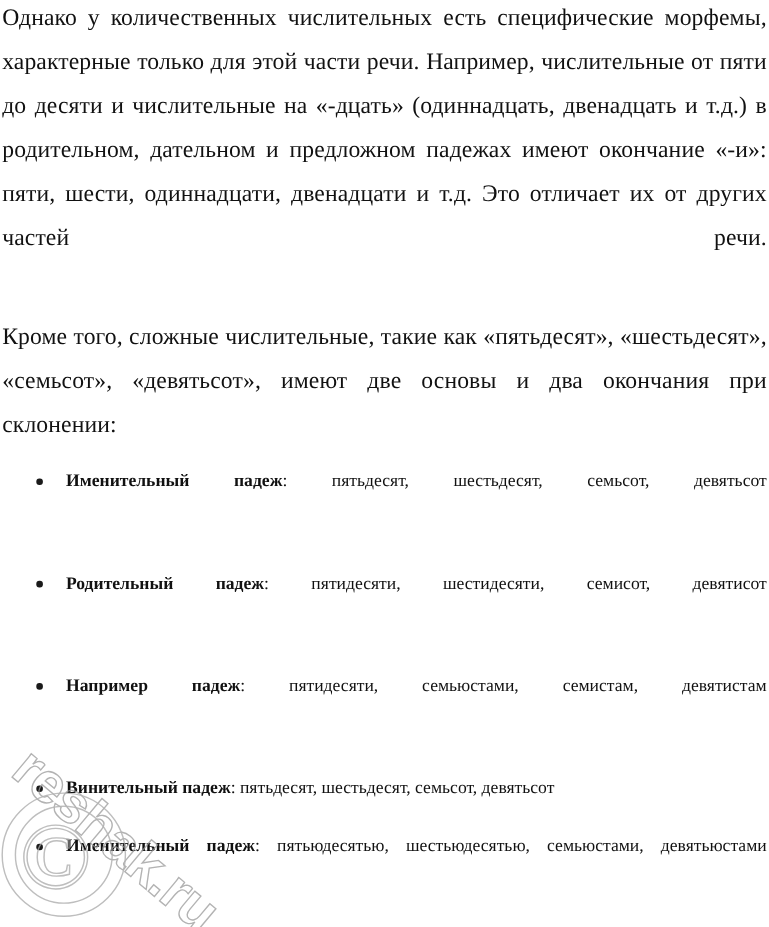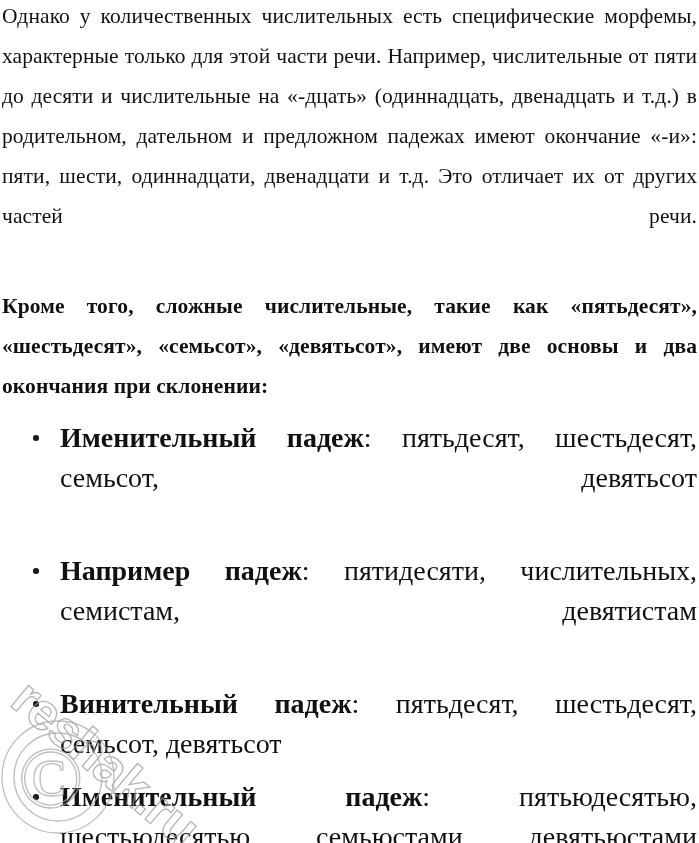--- a/index.html
+++ b/index.html
@@ -68,40 +68,40 @@
     margin: 0;
     text-align: justify;
     text-justify: inter-word;
     font-size: 21.5px;
     line-height: 40px;
     letter-spacing: 0.1px;
     word-spacing: 0px;
     hyphens: none;
   }
   p.para.first { margin-top: -4px; }
-  p.para + p.para { margin-top: 10px; font-weight: bold; }
+  p.para + p.para { margin-top: 10px; }
 
   
   p.para::after {
     content: "";
     display: inline-block;
     width: 100%;
   }
   p.para.nostretch::after { display: none; }
 
   ul.cases {
     list-style: none;
     margin: 12px 0 0 0;
     padding: 0;
   }
   ul.cases li {
     position: relative;
     margin: 0 0 0 0;
     padding: 0 0 0 58px;
-    font-size: 28px;
+    font-size: 16px;
     line-height: 40px;
     text-align: justify;
     text-justify: inter-word;
   }
   ul.cases li + li { margin-top: 13px; }
 
   ul.cases li .bullet {
     position: absolute;
     left: 31px;
     top: 17px;
@@ -145,23 +145,26 @@
     <p class="para first">Однако у количественных числительных есть специфические морфемы, характерные только для этой части речи. Например, числительные от пяти до десяти и числительные на «-дцать» (одиннадцать, двенадцать и т.д.) в родительном, дательном и предложном падежах имеют окончание «-и»: пяти, шести, одиннадцати, двенадцати и т.д. Это отличает их от других частей речи.</p>
 
     <p class="para nostretch">Кроме того, сложные числительные, такие как «пятьдесят», «шестьдесят», «семьсот», «девятьсот», имеют две основы и два окончания при склонении:</p>
 
     <ul class="cases">
 
       <li>
         <span class="bullet"></span><span class="case-name">Именительный падеж</span><span>: </span><span>пятьдесят, шестьдесят, семьсот, девятьсот</span><span class="linefill"></span>
       </li>
 
+      <li>
+        <span class="bullet"></span><span class="case-name">Родительный падеж</span><span>: </span><span>пятидесяти, шестидесяти, семисот, девятисот</span><span class="linefill"></span>
+      </li>
 
       <li>
-        <span class="bullet"></span><span class="case-name">Например падеж</span><span>: </span><span>пятидесяти, числительных, семистам, девятистам</span><span class="linefill"></span>
+        <span class="bullet"></span><span class="case-name">Например падеж</span><span>: </span><span>пятидесяти, семьюстами, семистам, девятистам</span><span class="linefill"></span>
       </li>
 
       <li class="single">
         <span class="bullet"></span><span class="case-name">Винительный падеж</span><span>: </span><span>пятьдесят, шестьдесят, семьсот, девятьсот</span>
       </li>
 
       <li>
         <span class="bullet"></span><span class="case-name">Именительный падеж</span><span>: </span><span>пятьюдесятью, шестьюдесятью, семьюстами, девятьюстами</span><span class="linefill"></span>
       </li>
 

